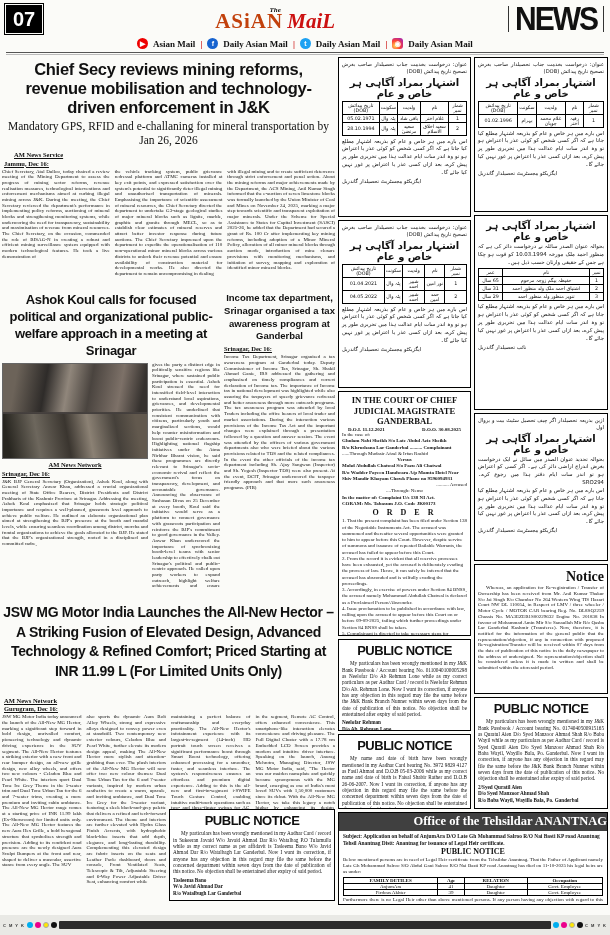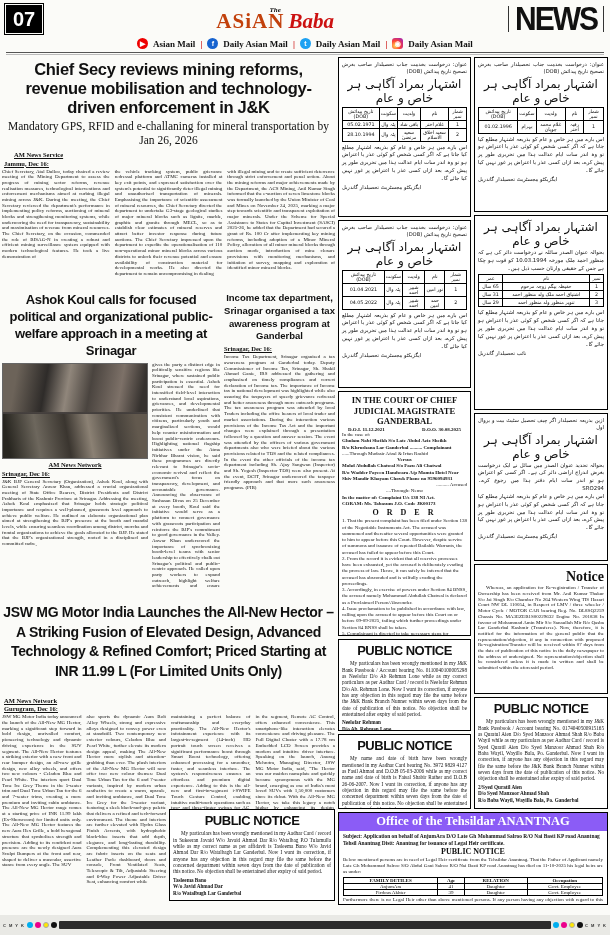--- a/index.html
+++ b/index.html
@@ -61,21 +61,21 @@
   .photo .p-top{position:absolute;left:0;top:0;right:0;height:52%;
     background:linear-gradient(100deg,#6c6359 10%,#2e2b29 30%,#90867b 45%,#4a443f 60%,#7d7168 80%,#35312e 95%);}
   .photo .p-bot{position:absolute;left:0;bottom:0;right:0;height:46%;
     background:linear-gradient(80deg,#27251f 5%,#6d675d 25%,#3a352f 45%,#8b8174 60%,#45403a 78%,#62594e 92%);}
   .art-hector{height:318px;position:relative;overflow:hidden;}
   .hec-byl{display:flex;flex-direction:column;gap:1px;margin:1px 0 2px 2px;}
   .pn-tasleema{position:absolute;right:0;bottom:4px;width:166px;height:92px;}
 
   
   .urdu{direction:rtl;font-size:5.4px;line-height:1.45;text-align:justify;font-family:"DejaVu Sans",sans-serif;}
-  .urdu-head{font-weight:400;text-align:center;font-size:12px;margin:1px 0;direction:rtl;
+  .urdu-head{font-weight:700;text-align:center;font-size:10px;margin:1px 0;direction:rtl;
              font-family:"DejaVu Sans",sans-serif;}
   .urdu-top{direction:rtl;font-size:5.2px;line-height:1.4;text-align:justify;font-family:"DejaVu Sans",sans-serif;}
   table.uds{width:100%;border-collapse:collapse;direction:rtl;margin:2px 0;}
   table.uds th,table.uds td{border:1px solid #000;font-size:4.8px;padding:1px;text-align:center;
       font-family:"DejaVu Sans",sans-serif;font-weight:400;}
   .ltr{direction:ltr;unicode-bidi:isolate;font-family:"Liberation Sans",sans-serif;}
   .usign{text-align:left;font-size:5.2px;direction:rtl;font-family:"DejaVu Sans",sans-serif;margin-top:1px;}
 
   
   .court-title{font:700 8.6px/1.25 "Liberation Serif",serif;text-align:center;}
@@ -85,21 +85,21 @@
   .order-h{font:700 8px/1.4 "Liberation Serif",serif;text-align:center;letter-spacing:3px;}
 
   .arto-title{font:700 7.8px/1.25 "Liberation Serif",serif;text-align:center;}
   .arto-notice{font:700 14px/1.1 "Liberation Serif",serif;text-align:right;margin:1px 0;}
 
   .pn-body{font-size:5.2px;line-height:1.22;text-align:justify;text-indent:8px;}
   .pn-sign{font:700 5.2px "Liberation Serif",serif;margin-top:2px;line-height:1.3;}
 
   
   .teh{height:93px;border:1px solid #000;background:#fff;padding:0 0 2px 0;overflow:hidden;}
-  .teh-banner{background:#8b5cf6;color:#fff;font:700 12.5px/1.4 "Liberation Serif",serif;text-align:center;}
+  .teh-banner{background:#404040;color:#fff;font:700 12.5px/1.4 "Liberation Serif",serif;text-align:right;}
   .teh-sub{font:700 5.4px/1.3 "Liberation Serif",serif;padding:2px 4px 0 4px;}
   .teh-pn{font:700 8px/1.3 "Liberation Serif",serif;text-align:center;}
   .teh-body{font-size:5px;line-height:1.25;padding:0 4px;text-align:justify;}
   table.teh-t{width:calc(100% - 8px);margin:1px 4px;border-collapse:collapse;}
   table.teh-t th,table.teh-t td{border:1px solid #000;font-size:5px;padding:0 2px;text-align:center;}
   table.teh-t th{font-weight:700;}
 
   
   .printbar{position:absolute;left:0;right:0;bottom:0;height:20px;background:#e9e9e5;
             display:flex;align-items:center;gap:2px;padding:0 3px;}
@@ -112,21 +112,21 @@
 <body>
 
 <div class="page">
 
   <header class="hdr">
     <div class="hdr-top">
       <div class="pagenum">07</div>
       <div class="masthead">
         <span class="the">The</span>
         <span class="asian">ASiAN</span>
-        <span class="mail">Baba</span>
+        <span class="mail">MaiL</span>
       </div>
       <div class="vbar"></div>
       <div class="newsword">NEWS</div>
       <div class="vbar"></div>
     </div>
     <div class="social">
       <span class="sic yt">▶</span>
       <span>Asian Mail</span>
       <span class="soc-sep">|</span>
       <span class="sic fb">f</span>

